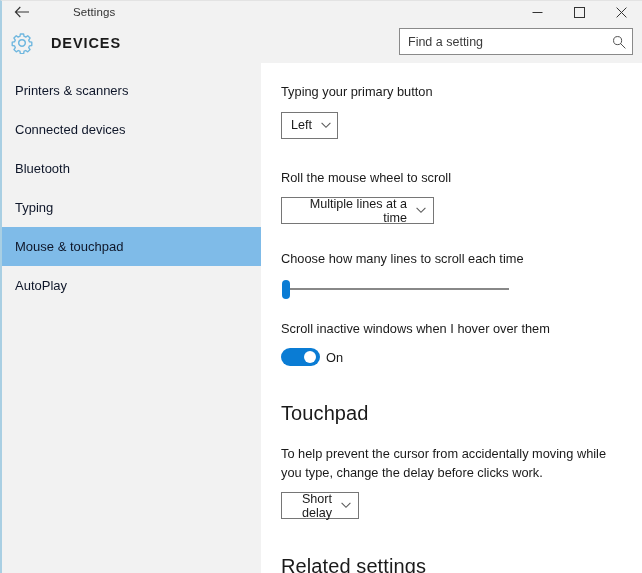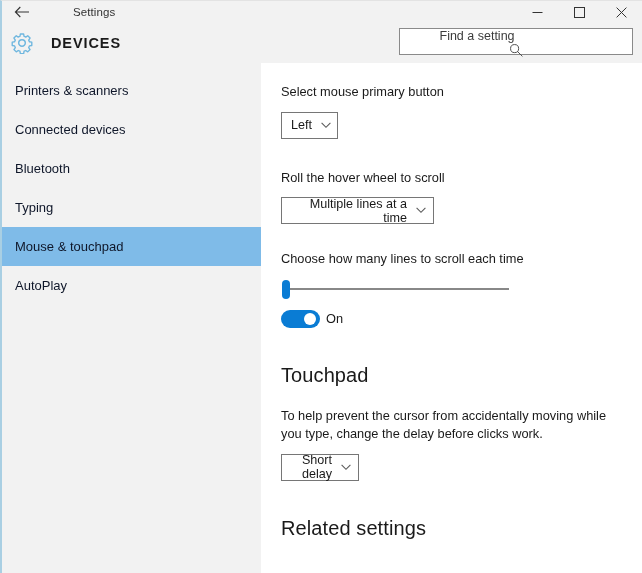--- a/index.html
+++ b/index.html
@@ -80,21 +80,20 @@
   #search-box {
     position: absolute;
     right: 9px;
     top: 5px;
     width: 234px;
     height: 27px;
     background: #ffffff;
     border: 1px solid #8a8a8a;
     display: flex;
     align-items: center;
-    flex-direction: column;
   }
   #search-input {
     flex: 1;
     height: 100%;
     border: none;
     outline: none;
     background: transparent;
     font-family: "Liberation Sans", sans-serif;
     font-size: 12.5px;
     color: #333;
@@ -306,49 +305,50 @@
         <span>Mouse &amp; touchpad</span>
       </div>
       <div class="nav-item">
         <span>AutoPlay</span>
       </div>
     </div>
 
     <div id="content">
 
       
-      <div class="label">Select mouse primary button</div>
+      <div class="label">Typing your primary button</div>
       <div class="dropdown mt-10" id="dropdown-primary-button">
         <span>Left</span>
         <span class="chev">
           <svg width="10" height="7" viewBox="0 0 10 7">
               <path d="M0.6 0.9 L5 5.3 L9.4 0.9" stroke="#5a5a5a" stroke-width="1.1" fill="none"></path>
             </svg>
         </span>
       </div>
 
       
-      <div class="label mt-30">Roll the hover wheel to scroll</div>
+      <div class="label mt-30">Roll the mouse wheel to scroll</div>
       <div class="dropdown mt-10" id="dropdown-wheel-scroll">
         <span>Multiple lines at a time</span>
         <span class="chev">
           <svg width="10" height="7" viewBox="0 0 10 7">
               <path d="M0.6 0.9 L5 5.3 L9.4 0.9" stroke="#5a5a5a" stroke-width="1.1" fill="none"></path>
             </svg>
         </span>
       </div>
 
       
       <div class="label mt-26">Choose how many lines to scroll each time</div>
       <div class="slider-row">
         <div class="slider-track"></div>
         <div class="slider-thumb"></div>
       </div>
 
       
+      <div class="label mt-20">Scroll inactive windows when I hover over them</div>
       <div class="toggle-row">
         <div class="toggle">
           <div class="knob"></div>
         </div>
         <div class="toggle-state">On</div>
       </div>
 
       
       <div class="section-heading mt-36">Touchpad</div>
       <div class="label mt-20" style="max-width:345px;">To help prevent the cursor from accidentally moving while you type, change the delay before clicks work.</div>

